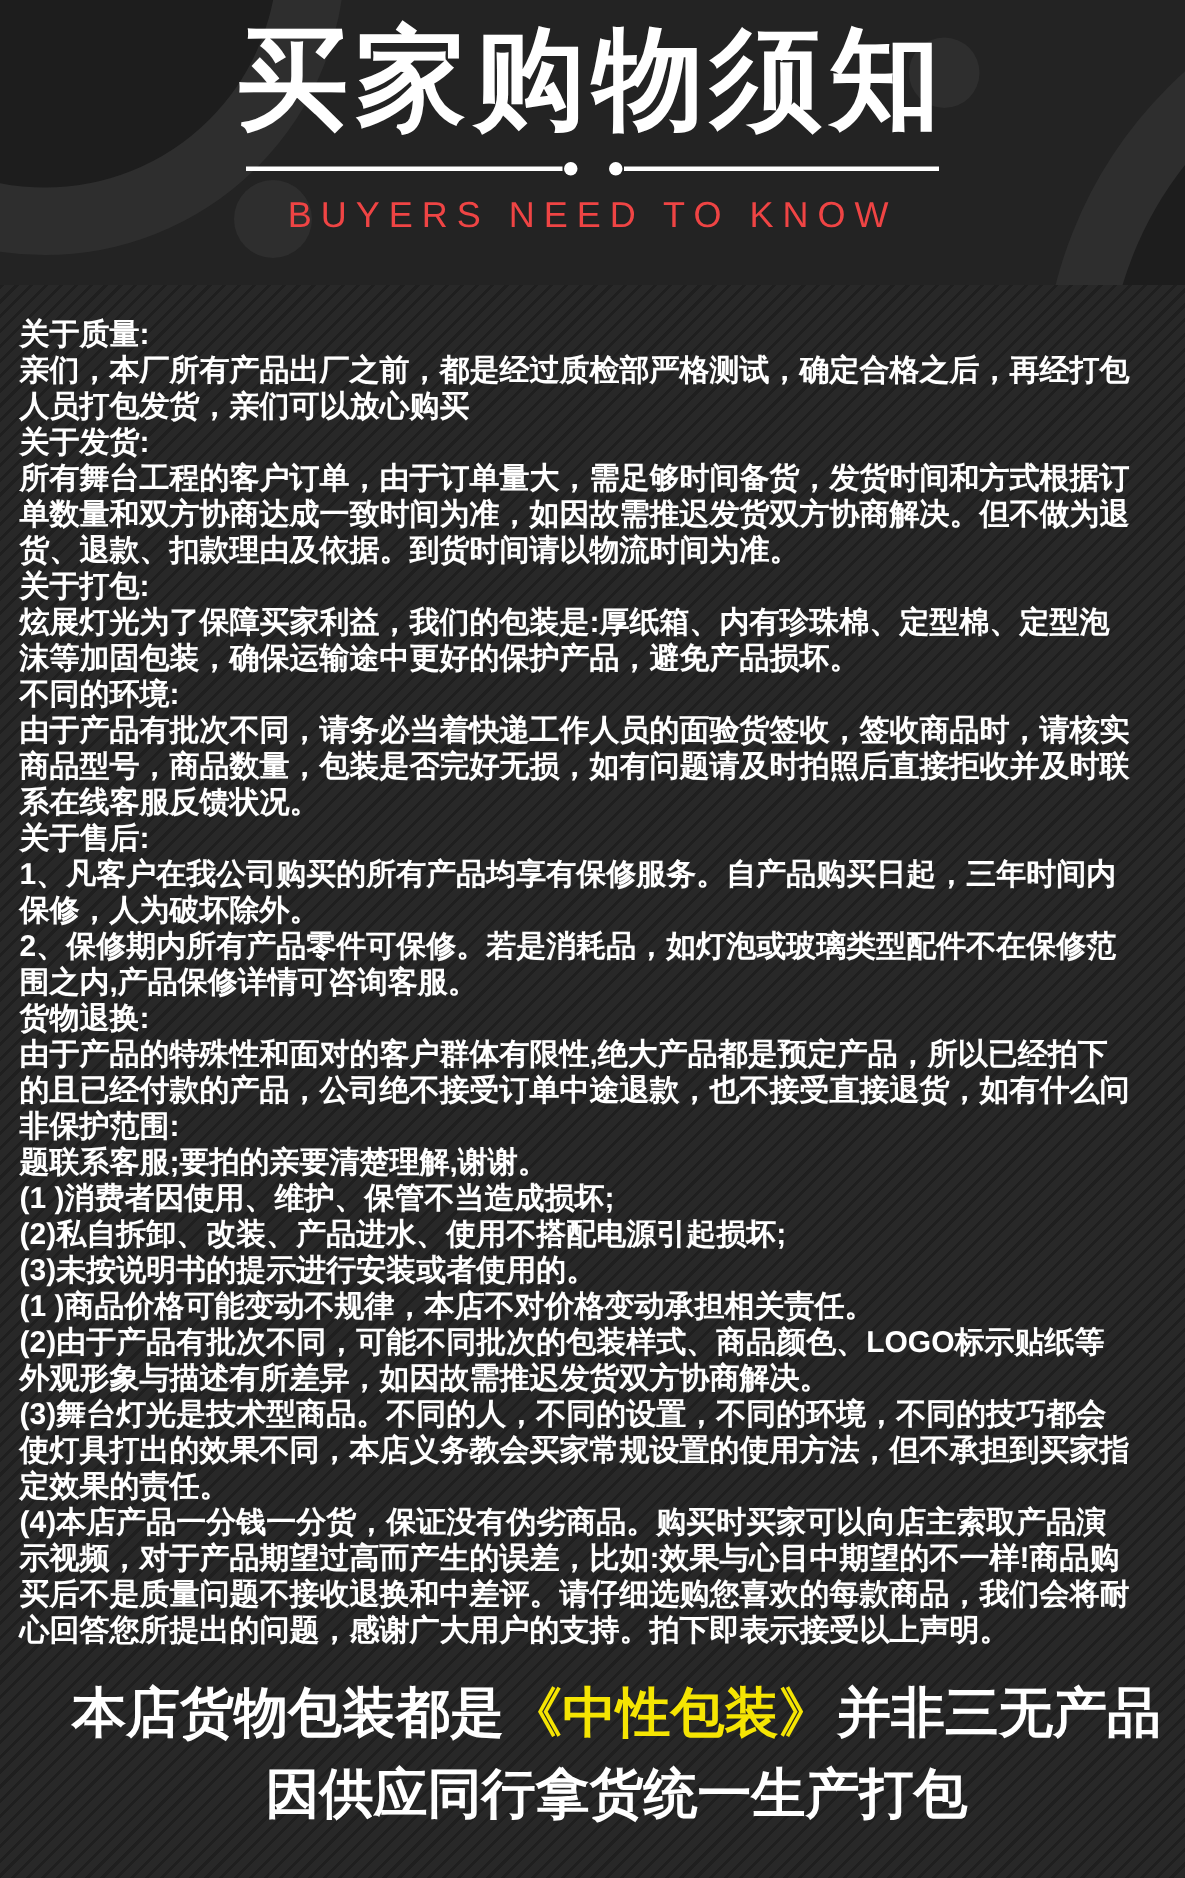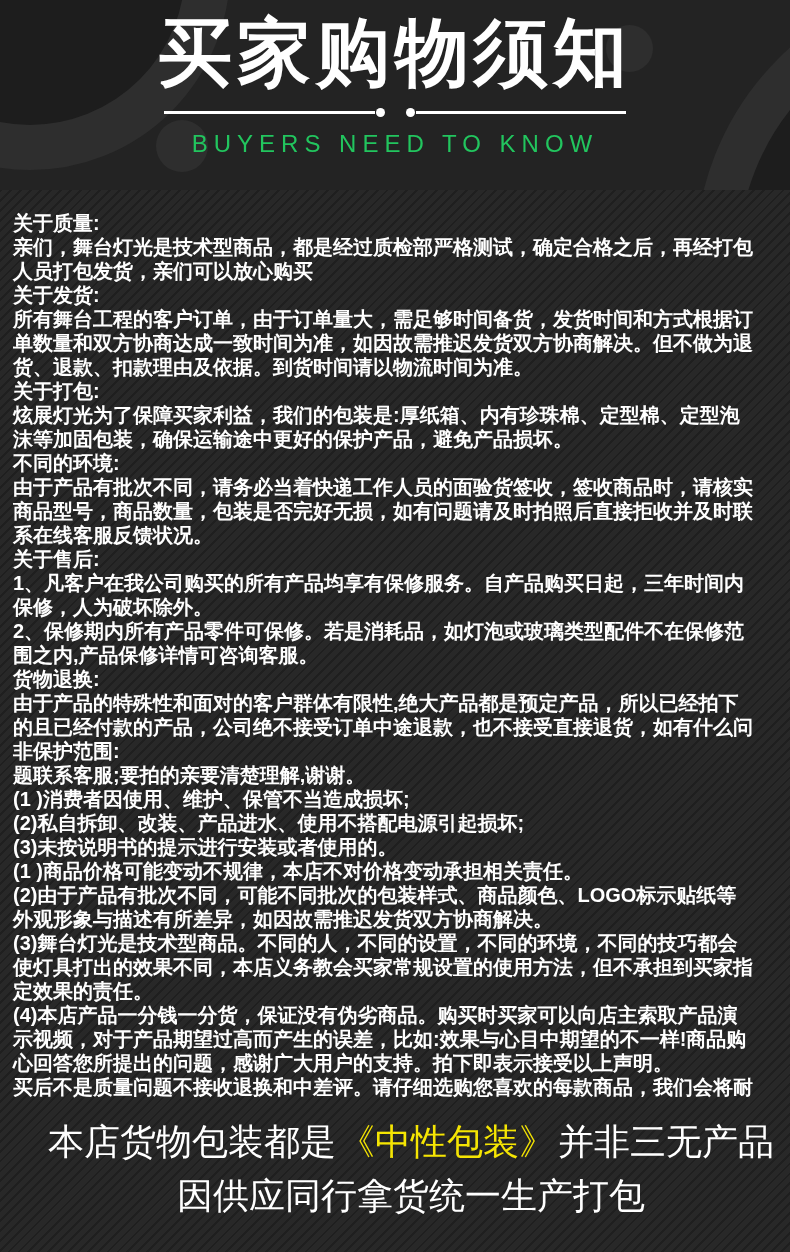--- a/index.html
+++ b/index.html
@@ -55,21 +55,21 @@
   }
   .divider .line { flex: 1; height: 3px; background: #ffffff; }
   .divider .ddot { width: 9px; height: 9px; border-radius: 50%; background: #ffffff; }
   .divider .gap { width: 21px; }
   .divider .ddot.l { margin-left: 1px; }
   .divider .ddot.r { margin-right: 1px; }
   .subtitle {
     margin-top: 13px;
     font-size: 24px;
     letter-spacing: 6px;
-    color: #22c55e;
+    color: #ef4444;
     white-space: nowrap;
   }
 
   
   .striped {
     flex: 1 1 auto;
     background: repeating-linear-gradient(
       135deg,
       #1f1f1f 0px, #1f1f1f 2px,
       #282828 2px, #282828 7px
@@ -83,21 +83,21 @@
     color: #ffffff;
   }
   .notice-line { white-space: nowrap; }
 
   
   .footer {
     margin-top: 16px;
     text-align: center;
     font-size: 36px;
     line-height: 54px;
-    font-weight: normal;
+    font-weight: bold;
     color: #ffffff;
     white-space: nowrap;
     padding-left: 32px;
   }
   .footer .hl { padding: 0 3px; }
 </style>
 </head>
 <body>
 
 <div class="page">
@@ -117,21 +117,21 @@
         <div class="ddot r"></div>
         <div class="line"></div>
       </div>
       <div class="subtitle">BUYERS NEED TO KNOW</div>
     </div>
   </div>
 
   <div class="striped">
     <div class="notice">
         <div class="notice-line">关于质量:</div>
-        <div class="notice-line">亲们，舞台灯光是技术型商品，都是经过质检部严格测试，确定合格之后，再经打包</div>
+        <div class="notice-line">亲们，本厂所有产品出厂之前，都是经过质检部严格测试，确定合格之后，再经打包</div>
         <div class="notice-line">人员打包发货，亲们可以放心购买</div>
         <div class="notice-line">关于发货:</div>
         <div class="notice-line">所有舞台工程的客户订单，由于订单量大，需足够时间备货，发货时间和方式根据订</div>
         <div class="notice-line">单数量和双方协商达成一致时间为准，如因故需推迟发货双方协商解决。但不做为退</div>
         <div class="notice-line">货、退款、扣款理由及依据。到货时间请以物流时间为准。</div>
         <div class="notice-line">关于打包:</div>
         <div class="notice-line">炫展灯光为了保障买家利益，我们的包装是:厚纸箱、内有珍珠棉、定型棉、定型泡</div>
         <div class="notice-line">沫等加固包装，确保运输途中更好的保护产品，避免产品损坏。</div>
         <div class="notice-line">不同的环境:</div>
         <div class="notice-line">由于产品有批次不同，请务必当着快递工作人员的面验货签收，签收商品时，请核实</div>
@@ -151,22 +151,22 @@
         <div class="notice-line">(2)私自拆卸、改装、产品进水、使用不搭配电源引起损坏;</div>
         <div class="notice-line">(3)未按说明书的提示进行安装或者使用的。</div>
         <div class="notice-line">(1 )商品价格可能变动不规律，本店不对价格变动承担相关责任。</div>
         <div class="notice-line">(2)由于产品有批次不同，可能不同批次的包装样式、商品颜色、LOGO标示贴纸等</div>
         <div class="notice-line">外观形象与描述有所差异，如因故需推迟发货双方协商解决。</div>
         <div class="notice-line">(3)舞台灯光是技术型商品。不同的人，不同的设置，不同的环境，不同的技巧都会</div>
         <div class="notice-line">使灯具打出的效果不同，本店义务教会买家常规设置的使用方法，但不承担到买家指</div>
         <div class="notice-line">定效果的责任。</div>
         <div class="notice-line">(4)本店产品一分钱一分货，保证没有伪劣商品。购买时买家可以向店主索取产品演</div>
         <div class="notice-line">示视频，对于产品期望过高而产生的误差，比如:效果与心目中期望的不一样!商品购</div>
+        <div class="notice-line">买后不是质量问题不接收退换和中差评。请仔细选购您喜欢的每款商品，我们会将耐</div>
         <div class="notice-line">心回答您所提出的问题，感谢广大用户的支持。拍下即表示接受以上声明。</div>
-        <div class="notice-line">买后不是质量问题不接收退换和中差评。请仔细选购您喜欢的每款商品，我们会将耐</div>
       </div>
 
     <div class="footer">
       <div>
         <span>本店货物包装都是</span><span class="hl" style="color: rgb(245, 229, 3);">《中性包装》</span><span>并非三无产品</span>
       </div>
       <div>因供应同行拿货统一生产打包</div>
     </div>
   </div>
 

